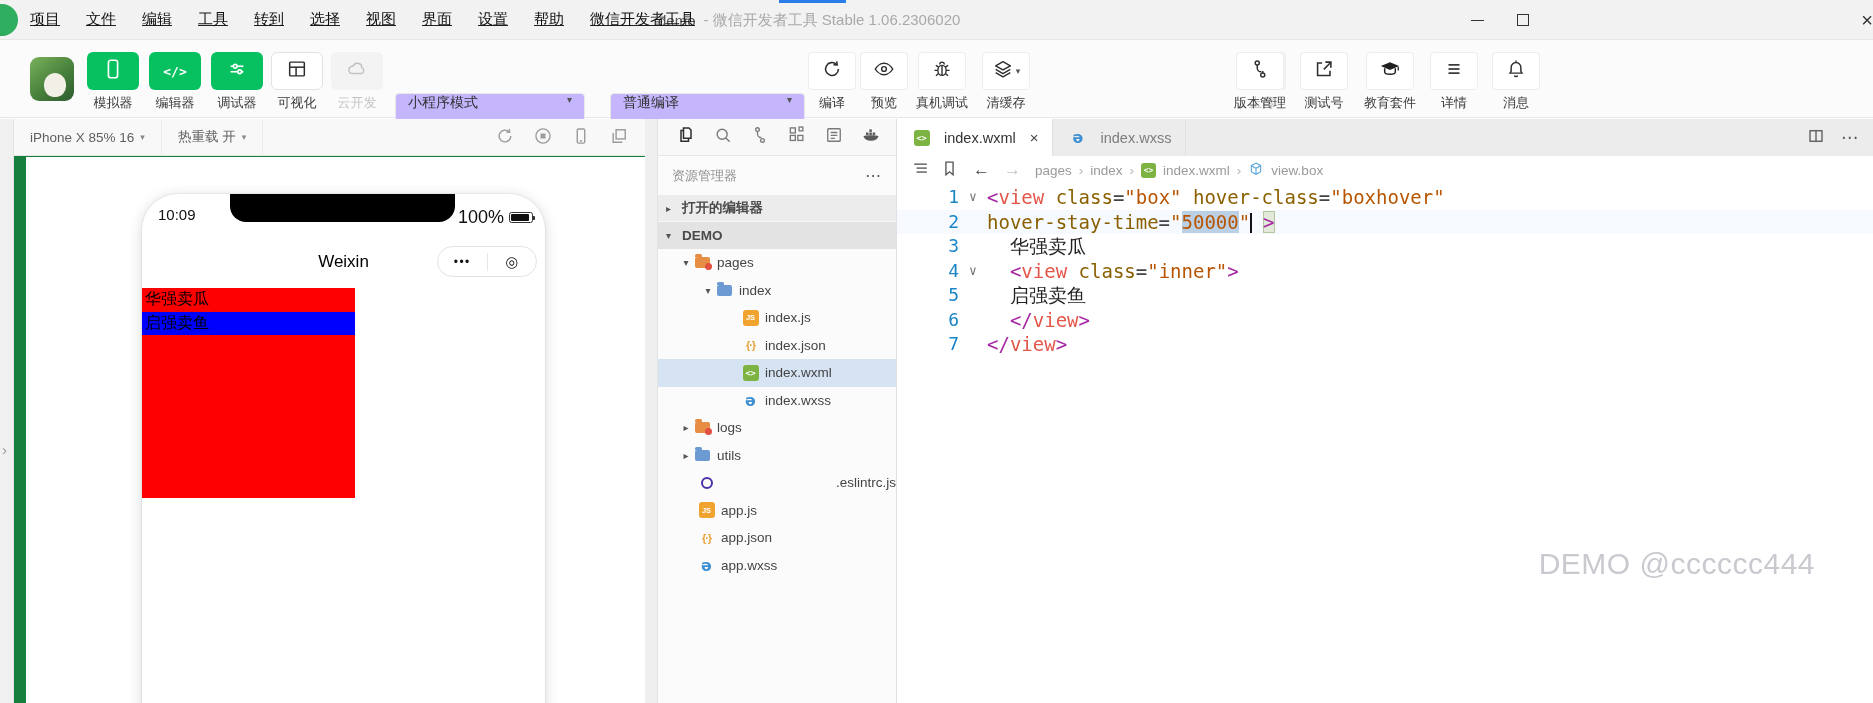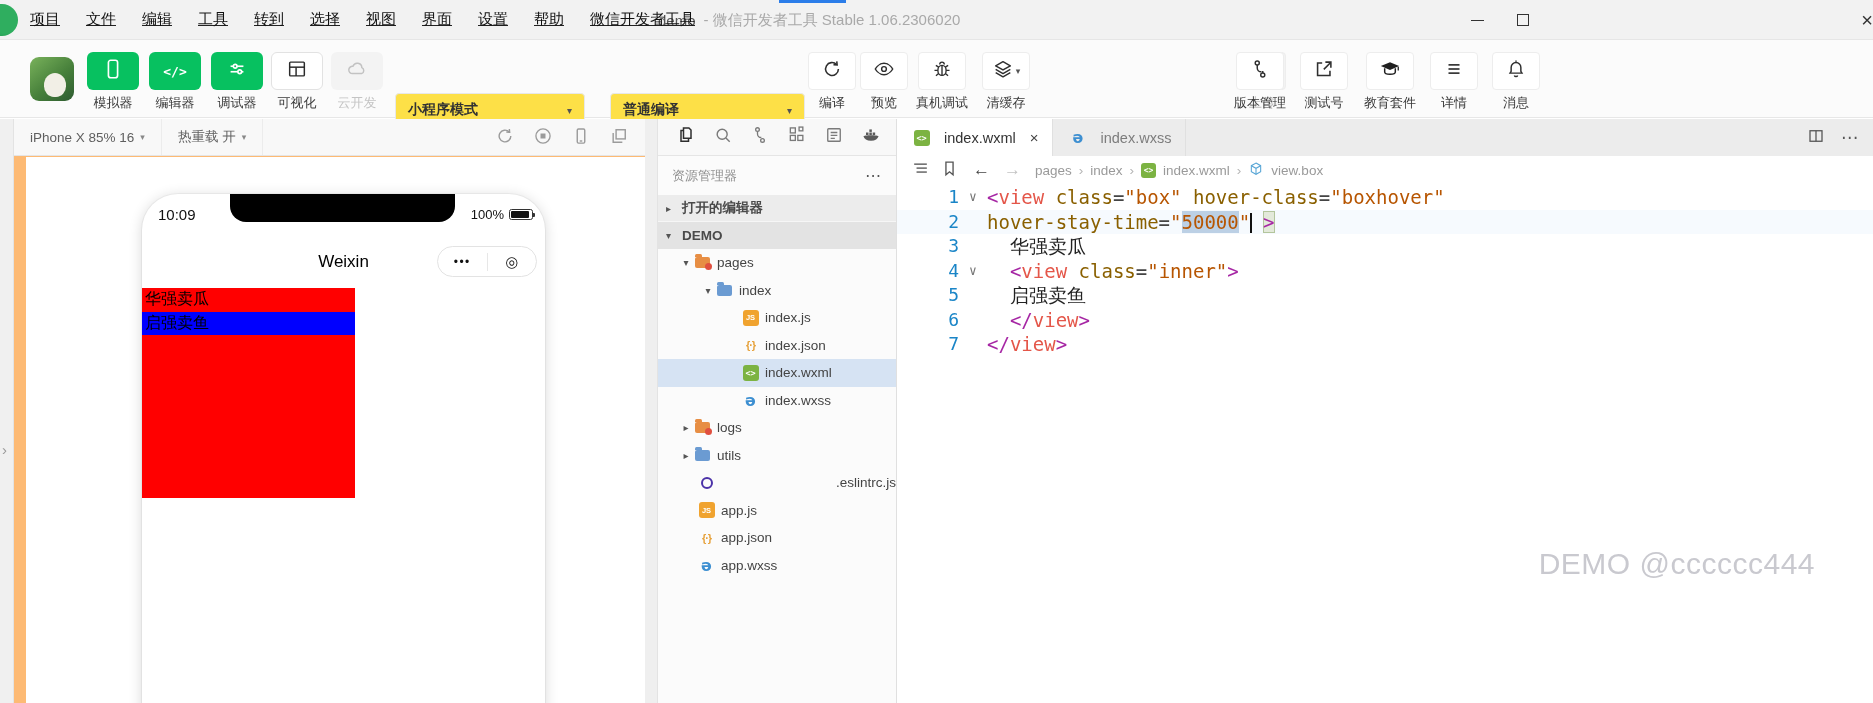--- a/index.html
+++ b/index.html
@@ -27,48 +27,48 @@
             background:linear-gradient(140deg,#79b25b 0%,#47803b 55%,#2e5c31 100%); }
   .avatar::after { content:""; position:absolute; left:14px; top:16px; width:22px; height:24px; border-radius:50% 50% 45% 45%; background:#f2efe6; }
   .tbgroup { position:absolute; top:12px; display:flex; flex-direction:column; align-items:center; width:58px; }
   .tbbox { width:52px; height:38px; border-radius:6px; display:flex; align-items:center; justify-content:center; }
   .tbbox.green { background:#07c160; color:#fff; }
   .tbbox.white { background:#fff; border:1px solid #e2e2e2; color:#222; }
   .tbbox.gray  { background:#f3f3f3; color:#c4c4c4; }
   .tblabel { margin-top:4px; font-size:13px; color:#3a3a3a; white-space:nowrap; }
   .tblabel.dim { color:#c4c4c4; }
   .codeglyph { font-size:13px; font-weight:bold; font-family:"DejaVu Sans Mono",monospace; }
-  .select { position:absolute; top:53px; height:34px; background:#fde047; border:1px solid #e8e8e8; border-radius:4px;
-            display:flex; align-items:center; padding:0 12px; font-size:14px; color:#333;font-weight:bold; }
+  .select { position:absolute; top:53px; height:34px; background:#c4b5fd; border:1px solid #e8e8e8; border-radius:4px;
+            display:flex; padding:0 12px; font-size:14px; color:#333; }
   .select .caret { margin-left:auto; color:#555; font-size:10px; }
   .actrow { position:absolute; top:12px; display:flex; flex-direction:column; align-items:center; }
   .actbox { width:48px; height:38px; background:#fff; border:1px solid #ededed; border-radius:4px; display:flex; align-items:center; justify-content:center; gap:2px; }
   .actbox.dis { background:#f3f3f3; border-color:#eee; }
   .actlabel { margin-top:4px; font-size:13px; color:#3a3a3a; white-space:nowrap; }
   .actlabel.dim { color:#bdbdbd; }
   svg.ic { width:22px; height:22px; }
 
   
   .main { position:absolute; top:119px; left:0; right:0; bottom:0; display:flex; }
   .leftstrip { width:14px; background:#f0f0f0; border-right:1px solid #e3e3e3; position:relative; }
   .leftstrip .chev { position:absolute; top:322px; left:2px; color:#9a9a9a; font-size:15px; }
 
-  .simpanel { width:631px; background:#fdba74; position:relative; }
+  .simpanel { width:631px; background:#15803d; position:relative; }
   .simbar { height:37px; background:#f8f8f8; border-bottom:1px solid #e5e5e5; display:flex; align-items:center; font-size:13.5px; color:#5f5f5f; }
   .simseg { display:flex; align-items:center; gap:6px; padding:0 16px; height:100%; border-right:1px solid #ececec; cursor:default; }
   .simseg .caret { font-size:9px; color:#888; }
   .simicons { margin-left:auto; display:flex; align-items:center; gap:18px; padding-right:16px; color:#9b9b9b; }
   .simicons svg { width:20px; height:20px; }
 
   .simcanvas { position:absolute; left:0; top:38px; right:0; bottom:0; background:#fff; overflow:hidden;margin-left:12px; }
   .phone { position:absolute; left:116px; top:37px; width:403px; height:520px; background:#fff;
            border-radius:36px 36px 0 0; box-shadow:0 2px 14px rgba(0,0,0,.16), 0 0 0 1px rgba(0,0,0,.04); }
   .notch { position:absolute; left:88px; top:0; width:225px; height:28px; background:#000; border-radius:0 0 16px 16px; }
   .stat-time { position:absolute; left:16px; top:12px; font-size:15px; color:#111; }
-  .stat-right { position:absolute; right:12px; top:13px; display:flex; align-items:center; gap:5px; font-size:13px; color:#111; }
+  .stat-right { position:absolute; right:12px; top:13px; display:flex; align-items:center; gap:5px; font-size:18px; color:#111; }
   .batt { position:relative; width:24px; height:11px; border:1px solid #333; border-radius:2.5px; }
   .batt::before { content:""; position:absolute; left:1px; top:1px; bottom:1px; width:18px; background:#111; border-radius:1px; }
   .batt::after { content:""; position:absolute; right:-3px; top:2.5px; width:2px; height:4px; background:#333; border-radius:0 1px 1px 0; }
   .navtitle { position:absolute; left:0; right:0; top:58px; text-align:center; font-size:17px; color:#000; }
   .capsule { position:absolute; right:8px; top:52px; width:100px; height:31px; border:1px solid #e3e3e3; border-radius:16px; background:#fff; display:flex; align-items:center; }
   .capsule .dots { flex:1; text-align:center; font-size:12px; letter-spacing:1.5px; color:#111; }
   .capsule .sep { width:1px; height:18px; background:#e7e7e7; }
   .capsule .target { flex:1; text-align:center; font-size:15px; color:#111; }
   .viewbar { position:absolute; left:0; width:213px; height:23.5px; display:flex; align-items:center; padding-left:3px; font-size:16px; color:#000; }
   .viewtail { position:absolute; left:0; width:213px; }

